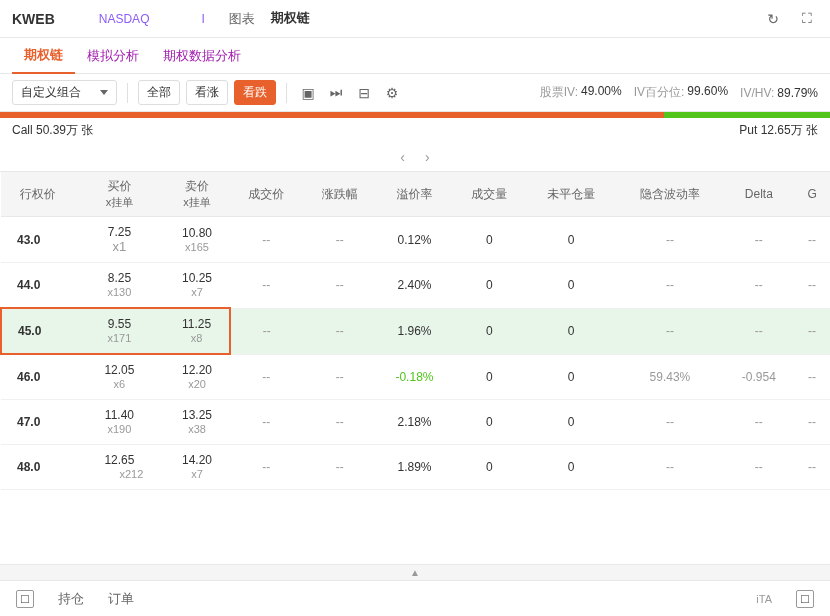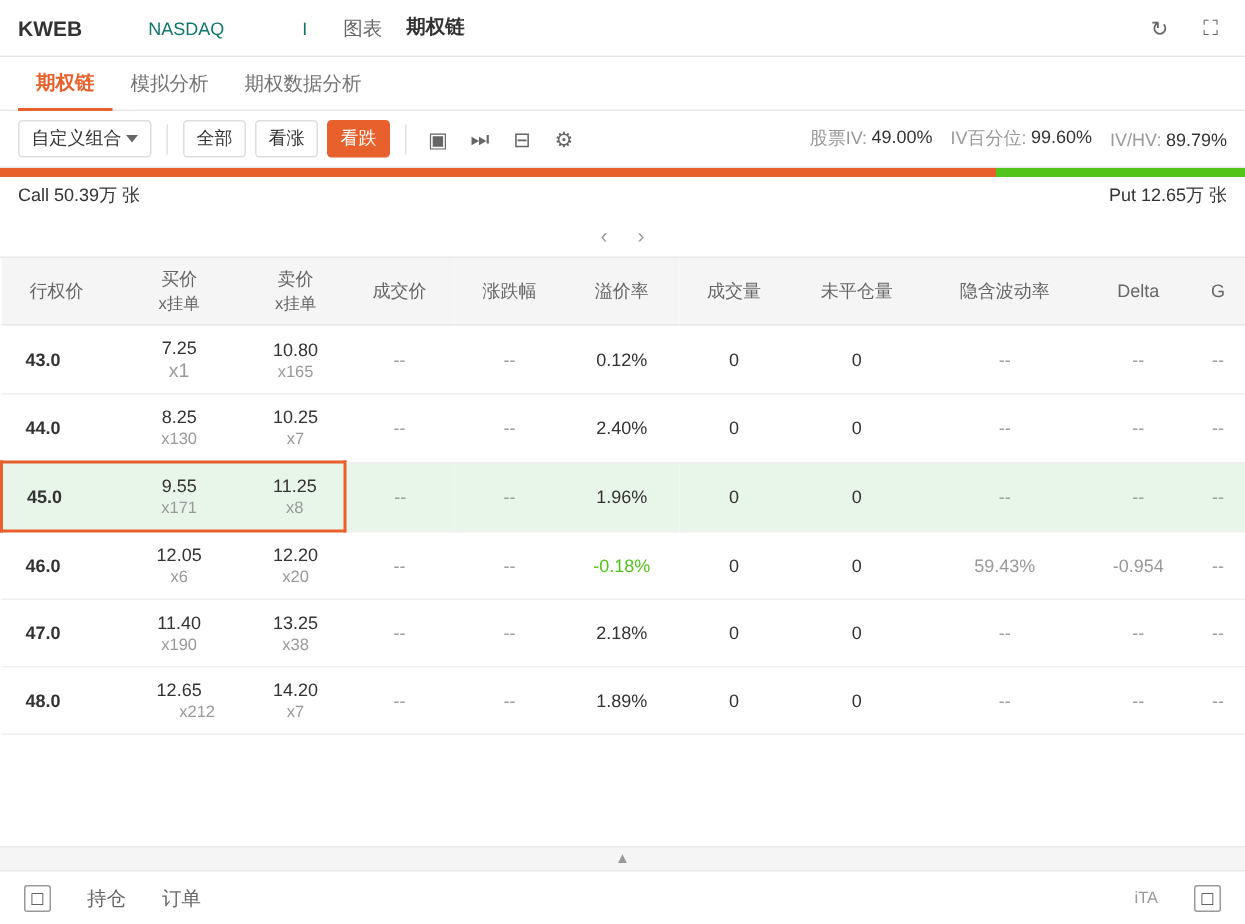--- a/index.html
+++ b/index.html
@@ -3,34 +3,34 @@
   <meta charset="utf-8">
   <style>
     * { box-sizing: border-box; margin: 0; padding: 0; }
     body { font-family: "Microsoft YaHei", "PingFang SC", Arial, sans-serif; font-size: 13px; background: #f0f2f5; color: #333; width: 830px; height: 616px; overflow: hidden; }
     
     .app-container { width: 830px; height: 616px; background: #fff; display: flex; flex-direction: column; border-radius: 27px; }
     
     
     .top-nav { display: flex; align-items: center; padding: 0 12px; height: 38px; background: #fff; border-bottom: 1px solid #e8e8e8; gap: 0; }
     .top-nav-title { font-weight: bold; font-size: 14px; color: #333; margin-right: 8px; }
-    .top-nav-subtitle { font-size: 12px; color: #0f766e; margin-right: 16px; padding-left: 36px; }
+    .top-nav-subtitle { font-size: 12px; color: #8b5cf6; margin-right: 16px; padding-left: 36px; }
     .top-nav-tab { font-size: 13px; color: #666; cursor: pointer; padding: 0 8px; height: 50px; display: flex; align-items: center; }
     .top-nav-tab.active { color: #333; font-weight: bold; border-bottom: 2px solid #f5a623; }
     .top-nav-actions { margin-left: auto; display: flex; align-items: center; gap: 12px; }
     .icon-btn { width: 22px; height: 22px; display: flex; align-items: center; justify-content: center; cursor: pointer; color: #666; font-size: 14px; }
     
     
     .second-nav { display: flex; align-items: center; padding: 0 12px; height: 36px; background: #fff; border-bottom: 1px solid #e8e8e8; gap: 0; }
-    .second-nav-tab { font-size: 13px; color: #737373; cursor: pointer; padding: 0 12px; height: 36px; display: flex; align-items: center; }
+    .second-nav-tab { font-size: 13px; color: #a21caf; cursor: pointer; padding: 0 12px; height: 36px; display: flex; align-items: center; }
     .second-nav-tab.active { color: #e8612c; font-weight: bold; border-bottom: 2px solid #e8612c; }
     
     
     .toolbar { display: flex; align-items: center; padding: 6px 12px; background: #fff; border-bottom: 1px solid #e8e8e8; gap: 6px; }
-    .toolbar-btn { font-size: 12px; color: #333; padding: 3px 8px; border: 1px solid #ddd; border-radius: 3px; cursor: pointer; background: #fff; display: flex; align-items: center; gap: 3px; }
+    .toolbar-btn { font-size: 12px; color: #333; padding: 3px 8px; border: 1px solid #ddd; border-radius: 3px; cursor: pointer; background: #fff; display: flex; align-items: center; gap: 19px; }
     .toolbar-btn.active { background: #e8612c; color: #fff; border-color: #e8612c; }
     .toolbar-separator { width: 1px; height: 20px; background: #e0e0e0; margin: 0 4px; }
     .toolbar-info { margin-left: auto; display: flex; align-items: center; gap: 12px; font-size: 12px; color: #666; }
     .info-item { display: flex; align-items: flex-start; gap: 3px; }
     .info-label { color: #999; }
     .info-value { color: #333; font-weight: 500; }
     
     
     .progress-bar-container { height: 6px; background: #fff; display: flex; }
     .progress-call { height: 6px; background: #e8612c; }

